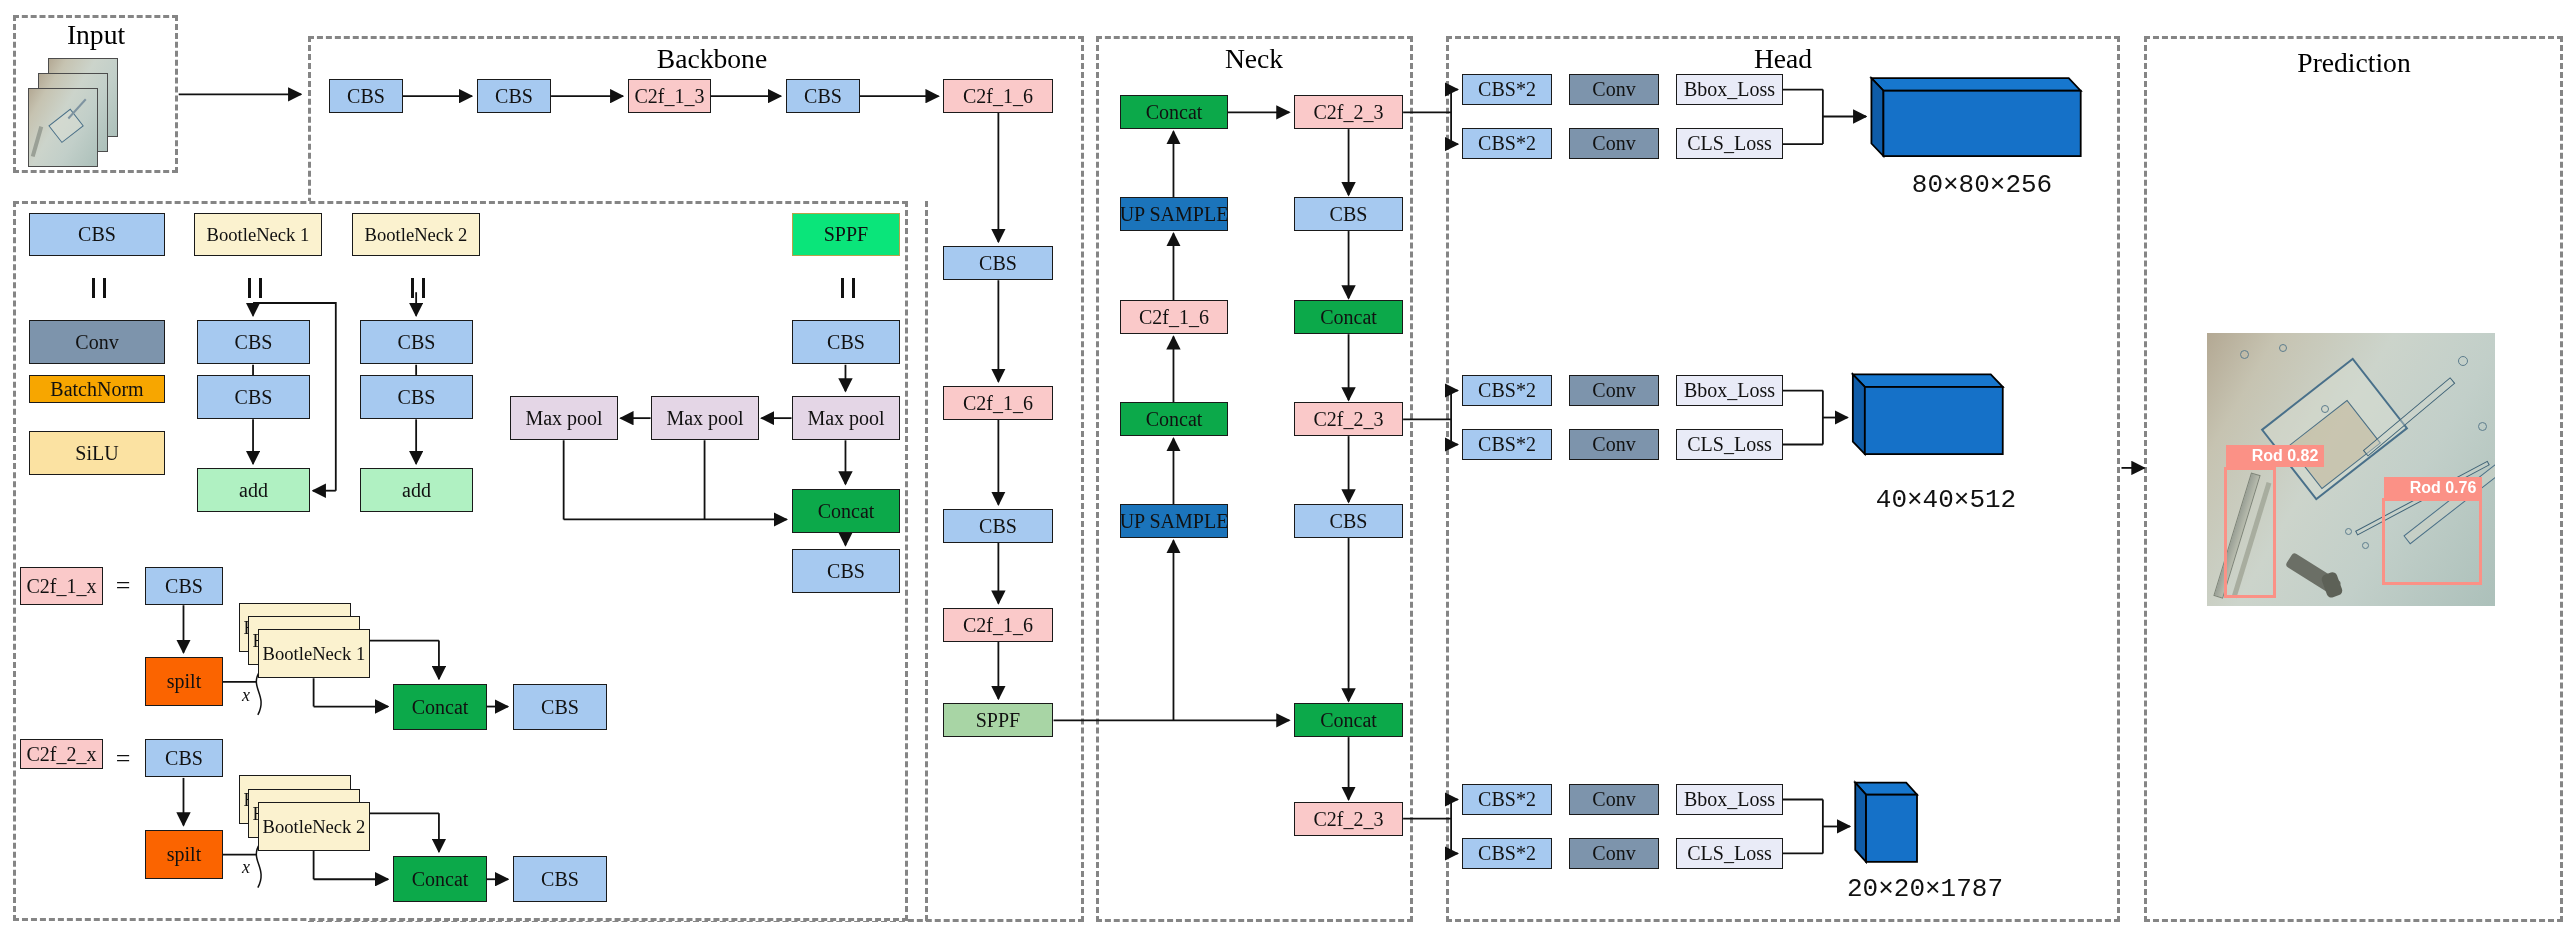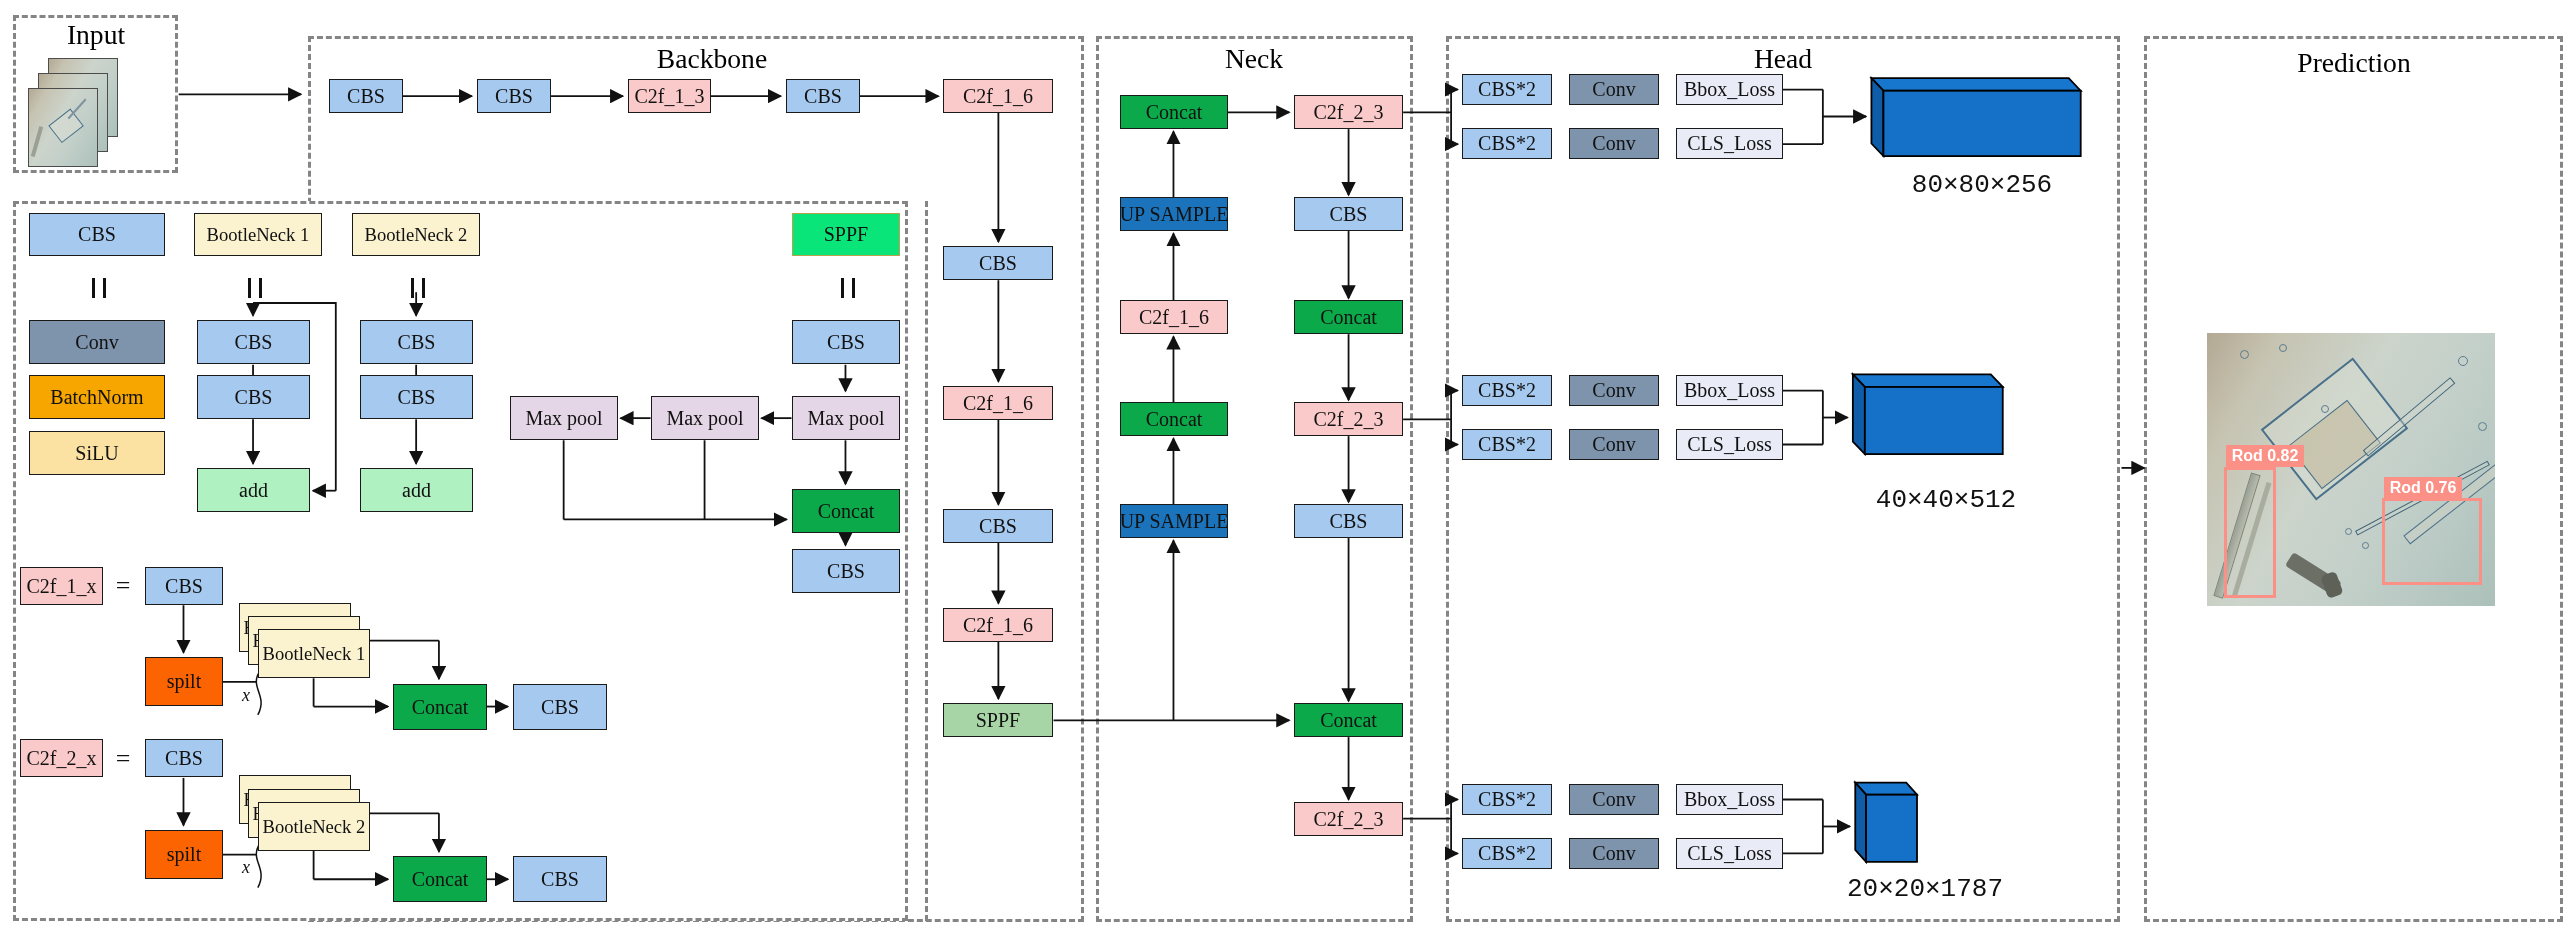--- a/index.html
+++ b/index.html
@@ -19,21 +19,21 @@
   .repeat-x{position:absolute;font-size:18px;font-style:italic;color:#111;}
   svg{position:absolute;left:0;top:0;}
   .photo{position:absolute;box-sizing:border-box;border:1.2px solid #4c4c4c;
          background:linear-gradient(120deg,#b3a893 0%,#c6c3b1 16%,#ccd4cb 42%,#c2cfc9 66%,#acc0ba 100%);
          overflow:hidden;}
   .crystal{position:absolute;box-sizing:border-box;}
   .dot{position:absolute;border:1.8px solid #5d7d8d;border-radius:50%;}
   .det-box{position:absolute;border:3.6px solid #fb9186;box-sizing:border-box;}
   .det-label{position:absolute;background:#fb9186;color:#ffffff;
              font-family:"Liberation Sans", sans-serif;font-weight:bold;font-size:16px;
-             display:flex;align-items:center;justify-content:center;white-space:nowrap;}
+             display:flex;align-items:center;justify-content:center;white-space:nowrap;padding-left:20px;}
 </style>
 </head>
 <body>
 
 <div id="canvas">
 
   <div class="frame" style="left:13px;top:15px;width:165px;height:158px;"></div>
   <div class="frame" style="left:308px;top:36px;width:776px;height:886px;"></div>
   <div class="frame" style="left:1096px;top:36px;width:317px;height:886px;"></div>
   <div class="frame" style="left:1446px;top:36px;width:674px;height:886px;"></div>
@@ -231,21 +231,21 @@
       <div class="node" style="left: 1569px; top: 429px; width: 90px; height: 31px; background: rgb(125, 148, 172);">Conv</div>
       <div class="node" style="left: 1676px; top: 429px; width: 107px; height: 31px; background: rgb(233, 235, 247);">CLS_Loss</div>
       <div class="node" style="left: 1462px; top: 784px; width: 90px; height: 31px; background: rgb(166, 201, 240);">CBS*2</div>
       <div class="node" style="left: 1569px; top: 784px; width: 90px; height: 31px; background: rgb(125, 148, 172);">Conv</div>
       <div class="node" style="left: 1676px; top: 784px; width: 107px; height: 31px; background: rgb(233, 235, 247);">Bbox_Loss</div>
       <div class="node" style="left: 1462px; top: 838px; width: 90px; height: 31px; background: rgb(166, 201, 240);">CBS*2</div>
       <div class="node" style="left: 1569px; top: 838px; width: 90px; height: 31px; background: rgb(125, 148, 172);">Conv</div>
       <div class="node" style="left: 1676px; top: 838px; width: 107px; height: 31px; background: rgb(233, 235, 247);">CLS_Loss</div>
       <div class="node" style="left: 29px; top: 213px; width: 136px; height: 43px; background: rgb(166, 201, 240);">CBS</div>
       <div class="node" style="left: 29px; top: 320px; width: 136px; height: 44px; background: rgb(125, 148, 172);">Conv</div>
-      <div class="node" style="left: 29px; top: 375px; width: 136px; height: 44px; background: rgb(247, 166, 0);">BatchNorm</div>
+      <div class="node" style="left: 29px; top: 375px; width: 136px; height: 28px; background: rgb(247, 166, 0);">BatchNorm</div>
       <div class="node" style="left: 29px; top: 431px; width: 136px; height: 44px; background: rgb(251, 226, 162);">SiLU</div>
       <div class="node" style="left: 194px; top: 213px; width: 128px; height: 43px; background: rgb(251, 242, 207); font-size: 18.6px;">BootleNeck 1</div>
       <div class="node" style="left: 197px; top: 320px; width: 113px; height: 44px; background: rgb(166, 201, 240);">CBS</div>
       <div class="node" style="left: 197px; top: 375px; width: 113px; height: 44px; background: rgb(166, 201, 240);">CBS</div>
       <div class="node" style="left: 197px; top: 468px; width: 113px; height: 44px; background: rgb(176, 241, 194);">add</div>
       <div class="node" style="left: 352px; top: 213px; width: 128px; height: 43px; background: rgb(251, 242, 207); font-size: 18.6px;">BootleNeck 2</div>
       <div class="node" style="left: 360px; top: 320px; width: 113px; height: 44px; background: rgb(166, 201, 240);">CBS</div>
       <div class="node" style="left: 360px; top: 375px; width: 113px; height: 44px; background: rgb(166, 201, 240);">CBS</div>
       <div class="node" style="left: 360px; top: 468px; width: 113px; height: 44px; background: rgb(176, 241, 194);">add</div>
       <div class="node" style="left: 792px; top: 213px; width: 108px; height: 43px; background: rgb(10, 229, 122); border-color: rgb(184, 162, 74);">SPPF</div>
@@ -256,21 +256,21 @@
       <div class="node" style="left: 792px; top: 489px; width: 108px; height: 44px; background: rgb(12, 169, 74);">Concat</div>
       <div class="node" style="left: 792px; top: 549px; width: 108px; height: 44px; background: rgb(166, 201, 240);">CBS</div>
       <div class="node" style="left: 20px; top: 567px; width: 83px; height: 38px; background: rgb(250, 201, 201);">C2f_1_x</div>
       <div class="node" style="left: 145px; top: 567px; width: 78px; height: 38px; background: rgb(166, 201, 240);">CBS</div>
       <div class="node" style="left: 145px; top: 657px; width: 78px; height: 49px; background: rgb(251, 100, 0);">spilt</div>
       <div class="node" style="left: 239px; top: 603px; width: 112px; height: 49px; background: rgb(251, 242, 207); font-size: 18.6px;">BootleNeck 1</div>
       <div class="node" style="left: 248px; top: 616px; width: 112px; height: 49px; background: rgb(251, 242, 207); font-size: 18.6px;">BootleNeck 1</div>
       <div class="node" style="left: 258px; top: 629px; width: 112px; height: 49px; background: rgb(251, 242, 207); font-size: 18.6px;">BootleNeck 1</div>
       <div class="node" style="left: 393px; top: 684px; width: 94px; height: 46px; background: rgb(12, 169, 74);">Concat</div>
       <div class="node" style="left: 513px; top: 684px; width: 94px; height: 46px; background: rgb(166, 201, 240);">CBS</div>
-      <div class="node" style="left: 20px; top: 739px; width: 83px; height: 38px; background: rgb(250, 201, 201);">C2f_2_x</div>
+      <div class="node" style="left: 20px; top: 739px; width: 83px; height: 30px; background: rgb(250, 201, 201);">C2f_2_x</div>
       <div class="node" style="left: 145px; top: 739px; width: 78px; height: 38px; background: rgb(166, 201, 240);">CBS</div>
       <div class="node" style="left: 145px; top: 830px; width: 78px; height: 49px; background: rgb(251, 100, 0);">spilt</div>
       <div class="node" style="left: 239px; top: 775px; width: 112px; height: 49px; background: rgb(251, 242, 207); font-size: 18.6px;">BootleNeck 2</div>
       <div class="node" style="left: 248px; top: 789px; width: 112px; height: 49px; background: rgb(251, 242, 207); font-size: 18.6px;">BootleNeck 2</div>
       <div class="node" style="left: 258px; top: 802px; width: 112px; height: 49px; background: rgb(251, 242, 207); font-size: 18.6px;">BootleNeck 2</div>
       <div class="node" style="left: 393px; top: 856px; width: 94px; height: 46px; background: rgb(12, 169, 74);">Concat</div>
       <div class="node" style="left: 513px; top: 856px; width: 94px; height: 46px; background: rgb(166, 201, 240);">CBS</div>
     </div>
 </div>
 

